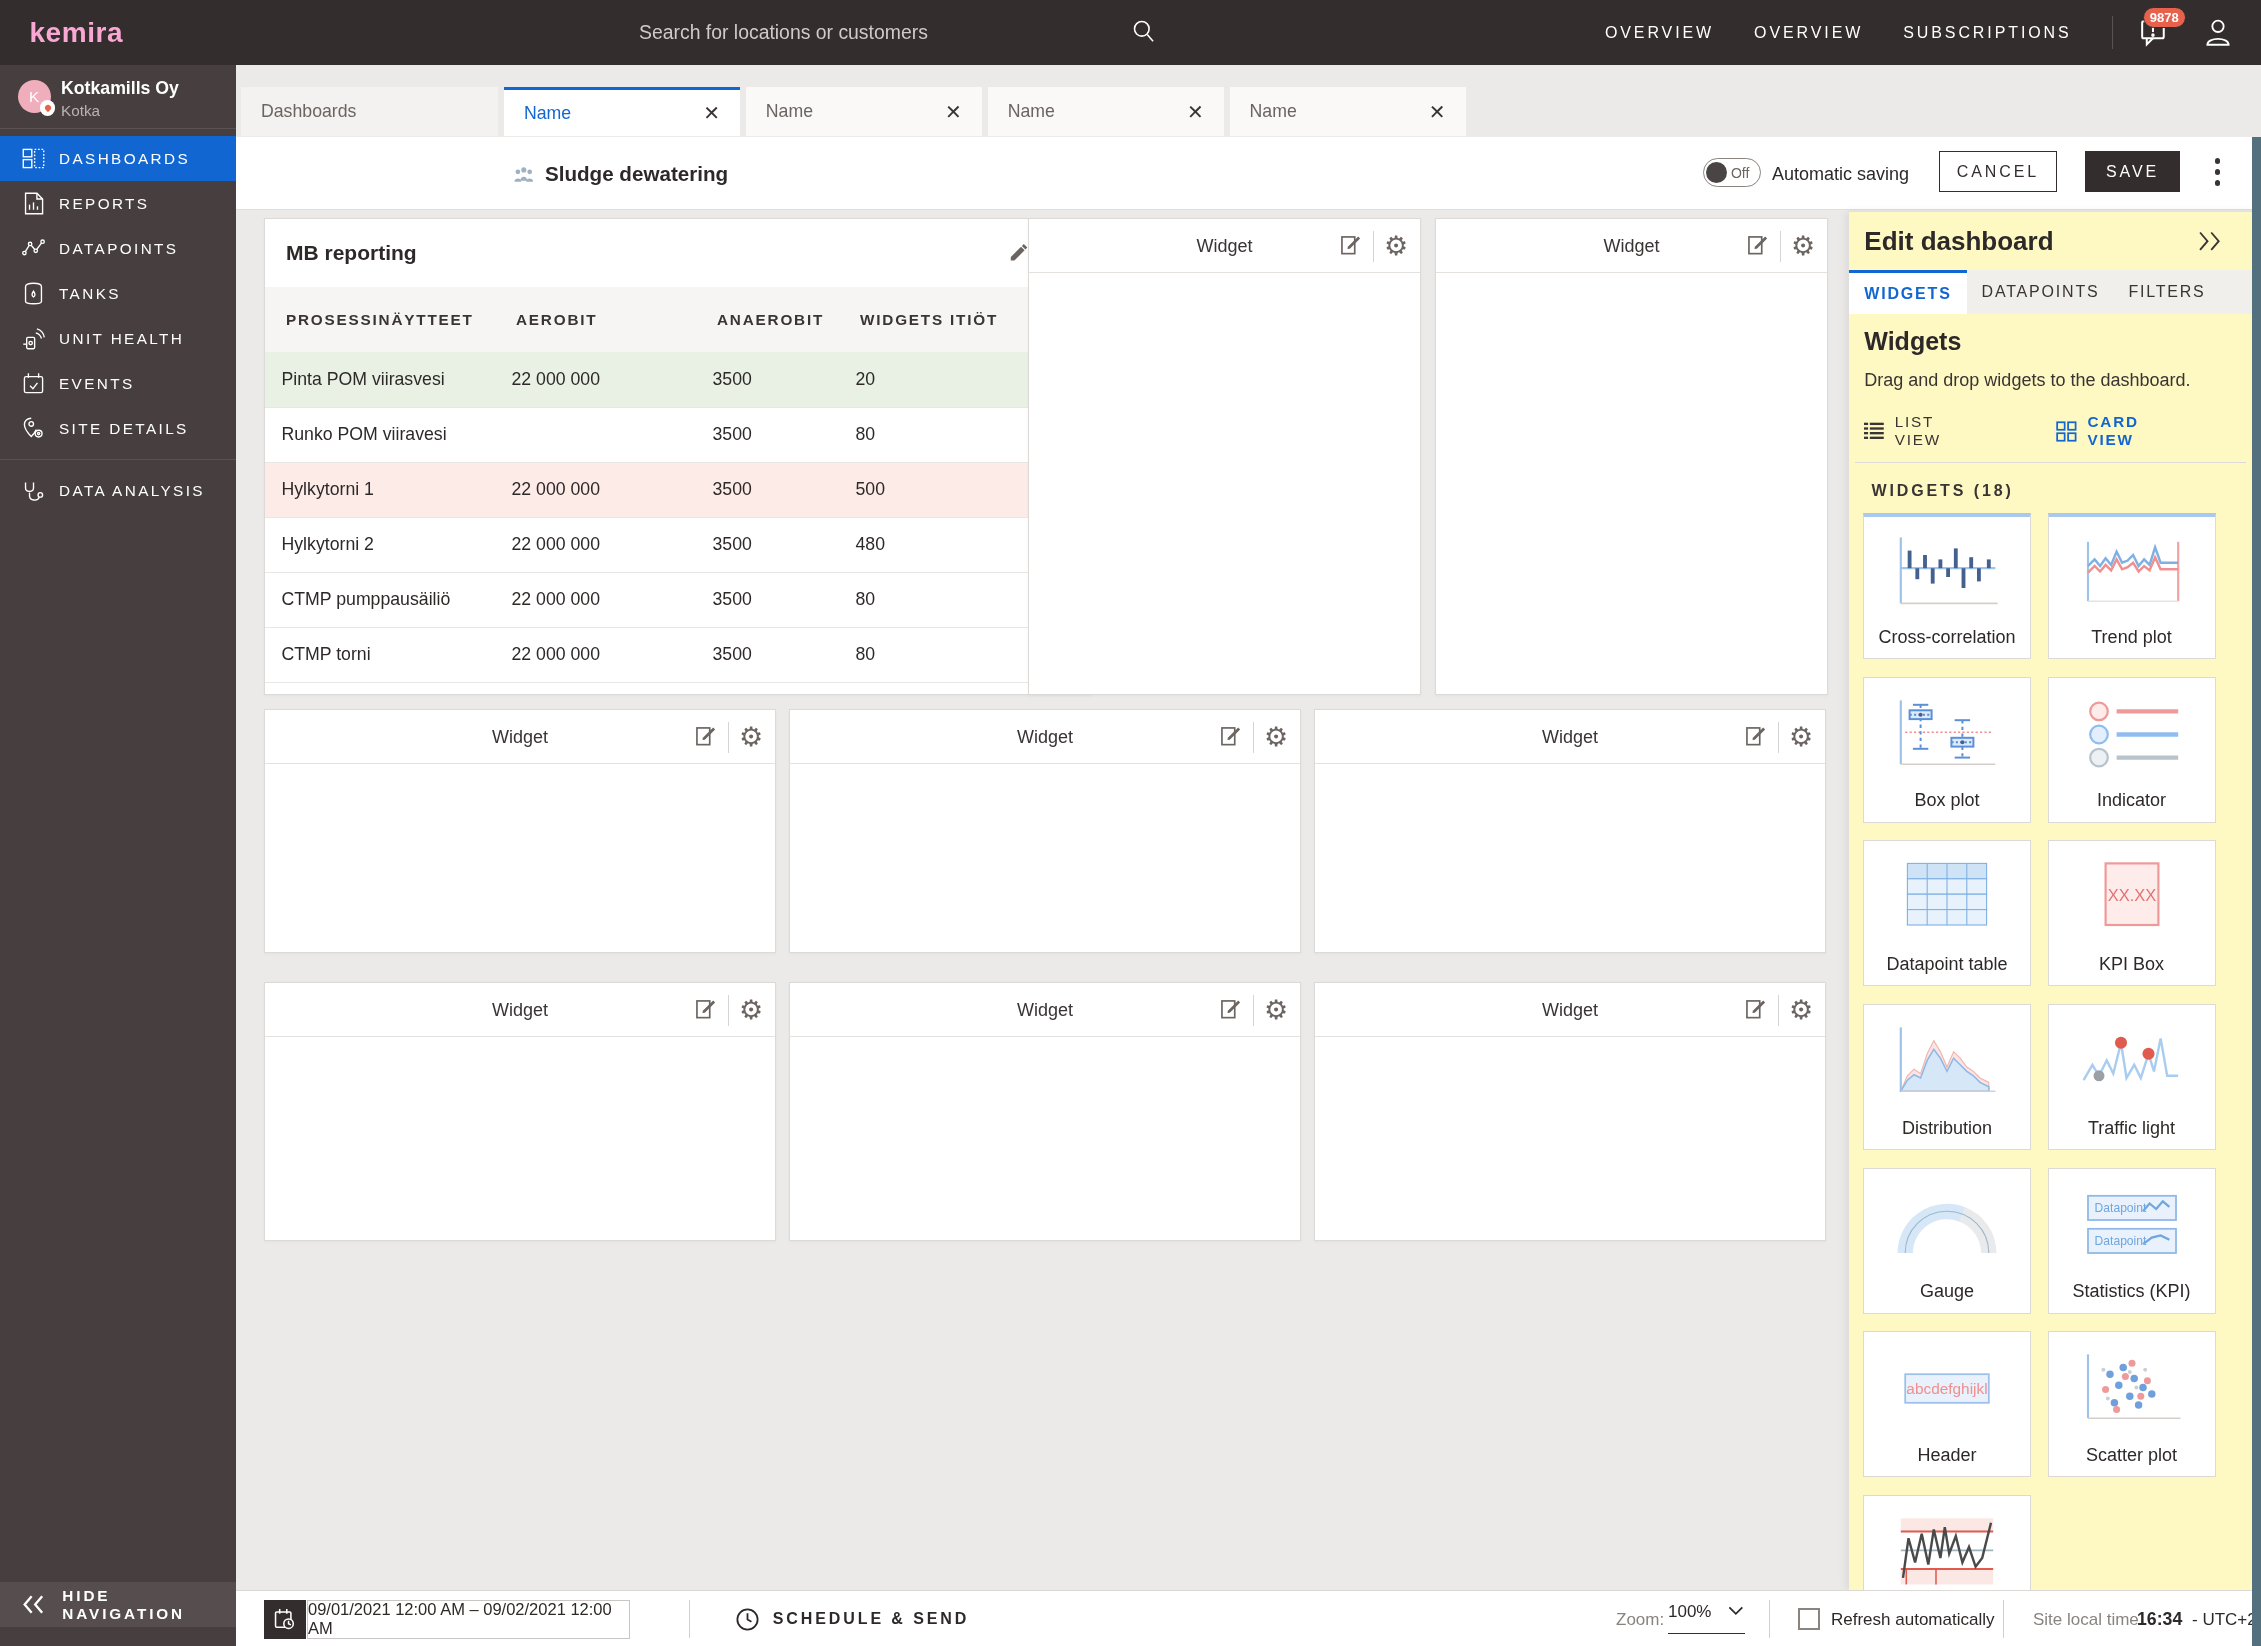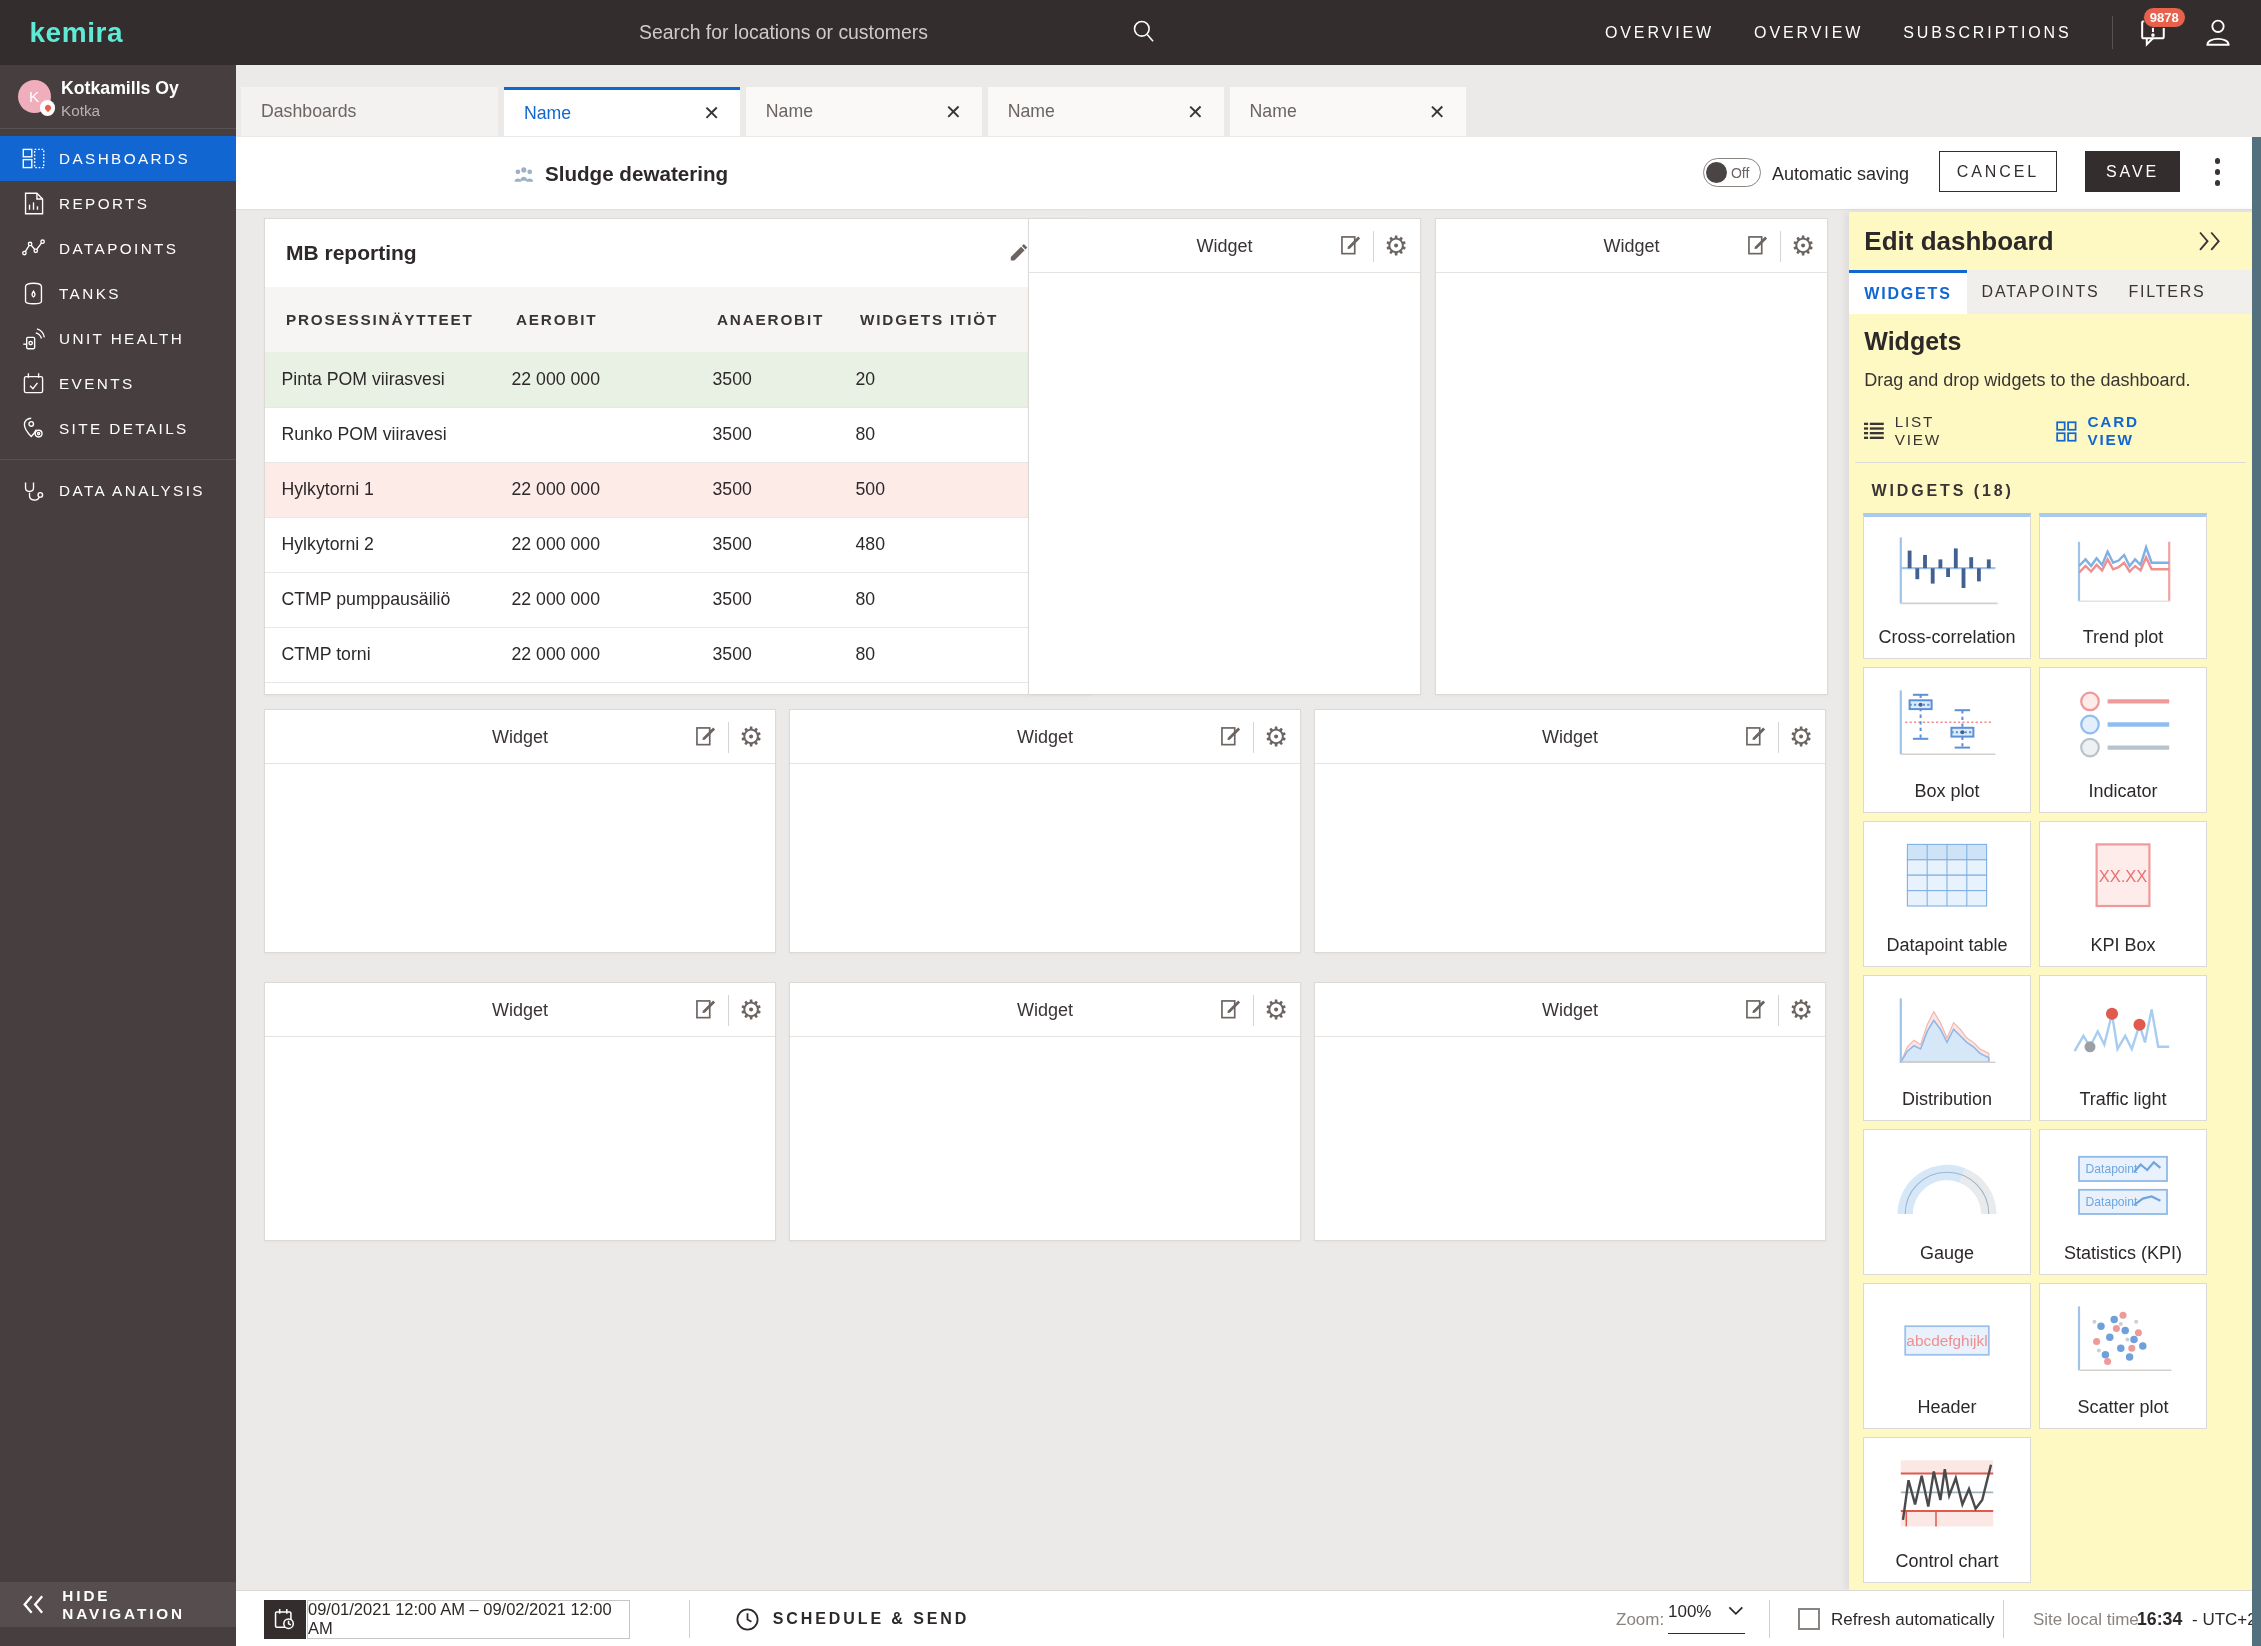--- a/index.html
+++ b/index.html
@@ -1,21 +1,21 @@
 <!DOCTYPE html>
 <html style="font-size:9.4px"><head>
 <meta charset="utf-8">
 <style>
   * { margin:0; padding:0; box-sizing:border-box; }
   html,body { width:2261px; height:1646px; font-family:"Liberation Sans", sans-serif; background:#eceae8; overflow:hidden; }
   #app { position:relative; width:2261px; height:1646px; }
 
   
   .topbar { position:absolute; left:0; top:0; width:2261px; height:65px; background:#332d2d; z-index:30; display:flex; align-items:center; }
-  .logo { position:absolute; left:29.4px; top:50%; transform:translateY(-50%); color:#5eead4; font-size:28px; font-weight:bold; letter-spacing:0.6px; }
+  .logo { position:absolute; left:29.4px; top:50%; transform:translateY(-50%); color:#f9a8d4; font-size:28px; font-weight:bold; letter-spacing:0.6px; }
   .search-wrap { position:absolute; left:639px; top:0; width:518px; height:65px; display:flex; align-items:center; }
   .search-input { background:transparent; border:none; outline:none; color:#e8e4e2; font-size:19.4px; width:459px; font-family:"Liberation Sans",sans-serif; }
   .search-input::placeholder { color:#cfcbc9; }
   .search-icon { position:absolute; right:0; top:16.5px; }
   .topnav { position:absolute; right:0; top:0; height:65px; display:flex; align-items:center; }
   .topnav-item { color:#fff; font-size:16px; letter-spacing:2.9px; margin-right:40px; cursor:pointer; }
   .topnav-sep { width:1.2px; height:33px; background:#5a5353; margin-right:23.6px; }
   .bubble-wrap { position:relative; width:41px; height:41px; margin-right:23.6px; }
   .badge { position:absolute; right:-8.2px; top:-4.7px; background:#e8614d; color:#fff; font-size:13px; padding:1.8px 5.9px; border-radius:10.6px; border:1.8px solid #332d2d; font-weight:bold; }
   .avatar-icon { margin-right:26px; }
@@ -87,21 +87,21 @@
   .ptab.active { background:#fff; border-top:3.5px solid #1266d2; color:#1266d2; font-weight:bold; }
   .psection-title { position:absolute; left:15.3px; top:115px; font-size:25px; font-weight:bold; color:#2e2929; }
   .pdesc { position:absolute; left:15.3px; top:158px; font-size:18px; color:#3a3434; }
   .views { position:absolute; left:15.3px; top:201px; display:flex; align-items:center; }
   .view-btn { display:flex; align-items:center; margin-right:71px; cursor:pointer; }
   .view-btn .vlabel { font-size:15.3px; letter-spacing:1.8px; margin-left:10.6px; }
   .view-btn.dark .vlabel { color:#3a3434; }
   .view-btn.blue .vlabel { color:#1266d2; font-weight:bold; }
   .pdivider { position:absolute; left:5.9px; top:250px; width:391px; height:0.6px; background:#dedad7; }
   .pgroup { position:absolute; left:22.4px; top:270px; font-size:16px; letter-spacing:2.9px; color:#3a3434; font-weight:bold; }
-  .wgrid { position:absolute; left:14px; top:301px; width:375px; display:grid; grid-template-columns:168px 168px; column-gap:16.5px; row-gap:17.7px;gap:8px; }
+  .wgrid { position:absolute; left:14px; top:301px; width:375px; display:grid; grid-template-columns:168px 168px; column-gap:16.5px; row-gap:17.7px; }
   .wcard { width:168px; height:146px; border:0.6px solid #ddd9d6; background:#fff; position:relative; display:flex; flex-direction:column; align-items:center; cursor:grab; }
   .wcard.hl { border-top:4.7px solid #a9c9ef; }
   .wcard .wicon-box { flex:1; display:flex; align-items:center; justify-content:center; width:100%; }
   .wcard .wlabel { font-size:18px; color:#2e2929; text-align:center; padding:0 8.2px 10.6px; line-height:1.15; }
   .pscroll { position:absolute; left:2252px; top:137px; width:9.4px; height:1510px; background:#53707f; z-index:40; }
 
   
   .bottombar { position:absolute; left:236px; top:1590px; width:2026px; height:57px; background:#fff; border-top:0.6px solid #dcd8d5; z-index:25; }
   .cal-btn { position:absolute; left:28px; top:8.8px; width:42px; height:39px; background:#332d2d; display:flex; align-items:center; justify-content:center; cursor:pointer; }
   .date-box { position:absolute; left:71px; top:8.8px; width:323px; height:39px; border:0.6px solid #c9c5c2; display:flex; align-items:center; justify-content:center; font-size:16.5px; color:#2e2929; cursor:pointer; }

